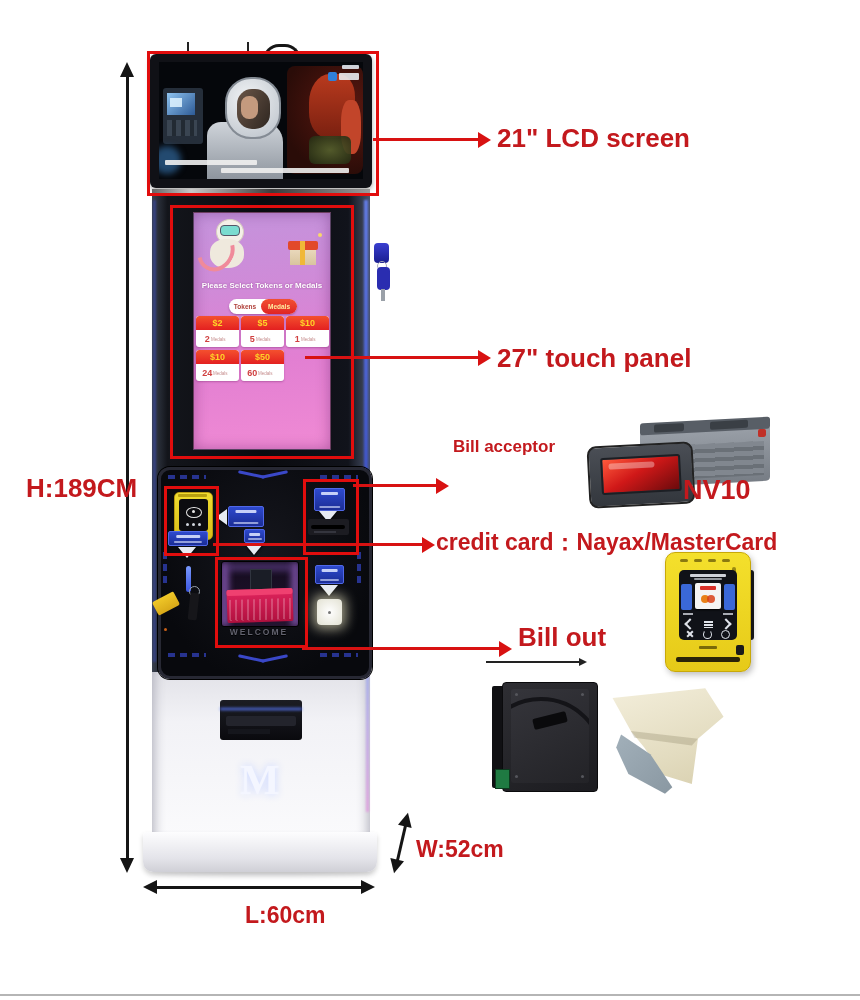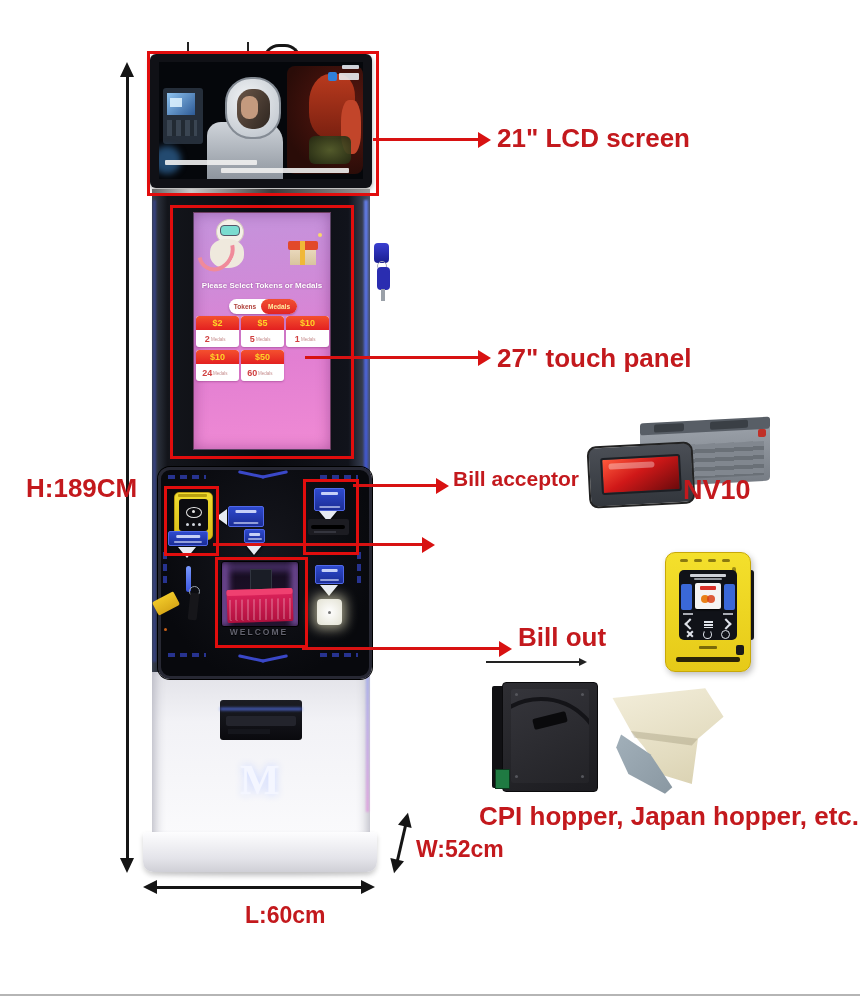--- a/index.html
+++ b/index.html
@@ -355,24 +355,24 @@
   </div>
 
   <div class="abs" style="left:604px;top:686px;width:122px;height:110px;z-index:10;">
     <div class="abs" style="left:0;top:0;width:122px;height:110px;background:linear-gradient(160deg,#f4efdc,#e3dcc0 60%,#d6cdab);clip-path:polygon(7% 11%,83% 2%,98% 28%,77% 48%,72% 89%,48% 81%,33% 56%,22% 41%);"></div>
     <div class="abs" style="left:0;top:0;width:122px;height:110px;background:linear-gradient(135deg,#aebcc6,#7e8c96);clip-path:polygon(14% 44%,38% 62%,56% 92%,50% 98%,20% 80%,10% 56%);"></div>
     <div class="abs" style="left:0;top:0;width:122px;height:110px;background:rgba(120,110,80,.25);clip-path:polygon(22% 41%,77% 48%,72% 54%,25% 47%);"></div>
   </div>
 
   <div class="red-lbl" style="left:497px;top:123px;font-size:26px;">21" LCD screen</div>
   <div class="red-lbl" style="left:497px;top:343px;font-size:26px;">27" touch panel</div>
-  <div class="red-lbl" style="left:453px;top:467px;font-size:21px;">Bill acceptor</div>
+  <div class="red-lbl" style="left:453px;top:437px;font-size:17px;">Bill acceptor</div>
   <div class="red-lbl" style="left:683px;top:475px;font-size:27px;">NV10</div>
+  <div class="red-lbl" style="left:436px;top:527px;font-size:23px;">credit card：Nayax/MasterCard</div>
   <div class="red-lbl" style="left:518px;top:622px;font-size:26px;">Bill out</div>
-  <div class="red-lbl" style="left:479px;top:801px;font-size:26px;">CPI hopper, Japan hopper, etc.</div>
 
   <div class="red-lbl" style="left:26px;top:473px;font-size:26px;">H:189CM</div>
   <div class="red-lbl" style="left:416px;top:836px;font-size:23px;">W:52cm</div>
   <div class="red-lbl" style="left:245px;top:902px;font-size:23px;">L:60cm</div>
 
 
   <div class="abs" style="left:0;top:994px;width:860px;height:2px;background:#b5b5b5;"></div>
 </div>
 
 </body></html>

